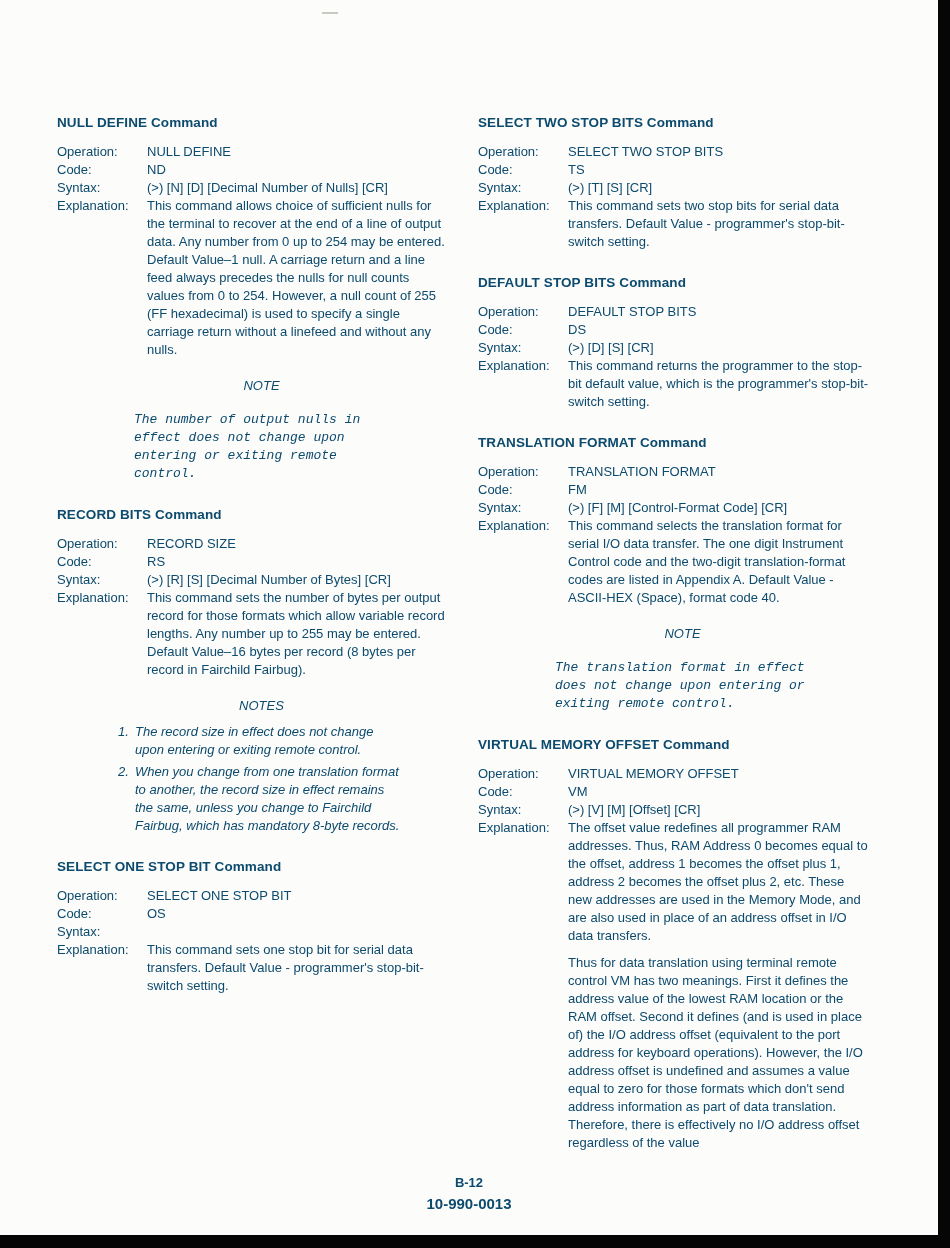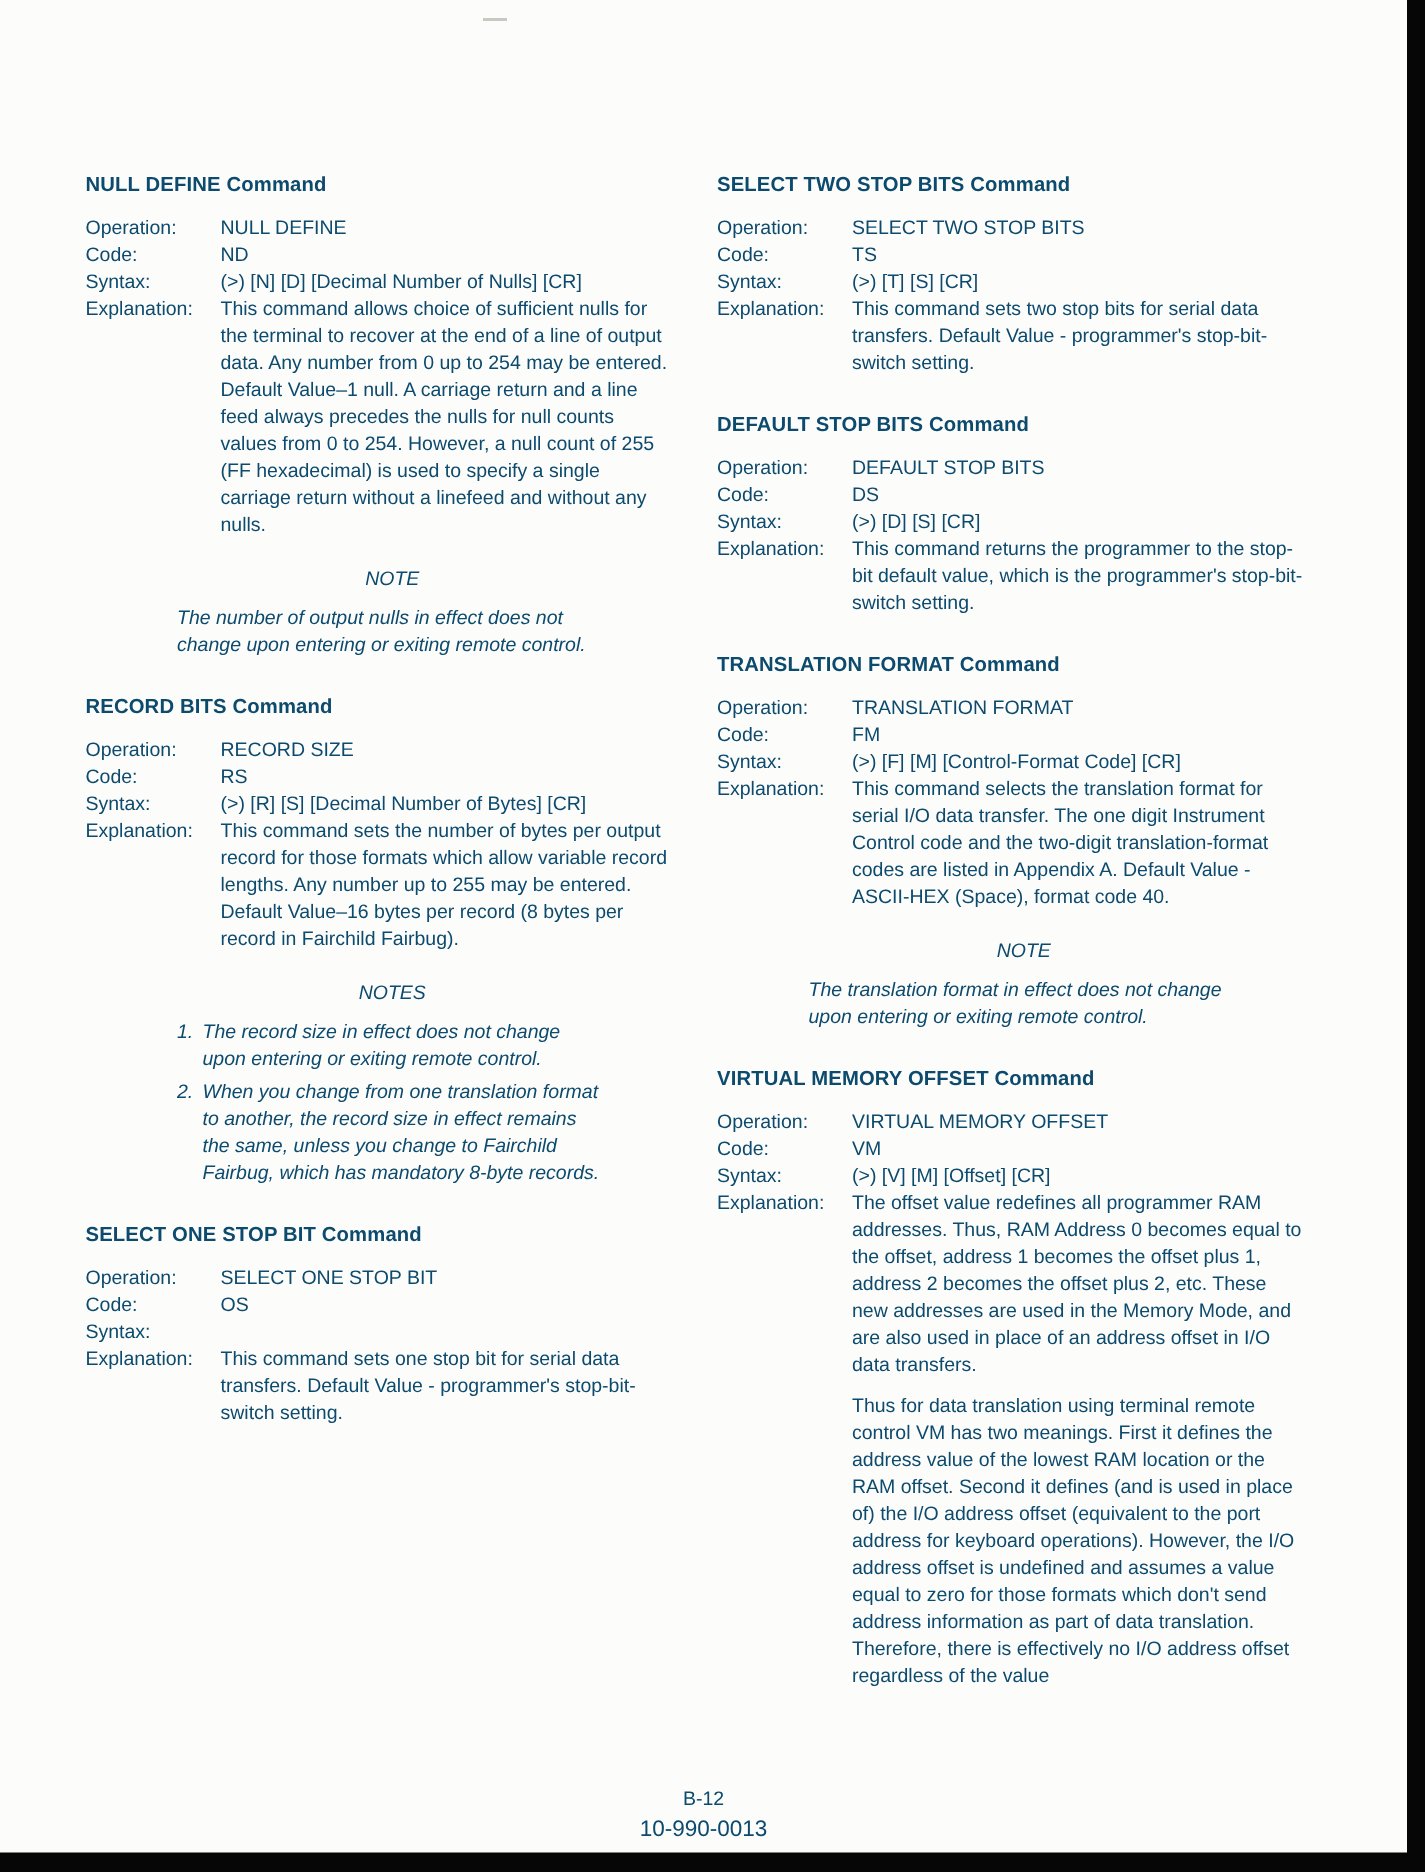--- a/index.html
+++ b/index.html
@@ -38,31 +38,32 @@
   .field-value { flex: 1; min-width: 0; }
   .para { margin: 0; }
   .para + .para { margin-top: 9px; }
   .note-block {
     margin: 18px 44px 10px 61px;
     font-size: 13px;
     font-style: italic;
     line-height: 18px;
   }
   .note-title { text-align: center; margin-bottom: 8px; }
-  .note-text { margin: 0; }
+  .note-text { margin: 16px; font-family: Liberation Mono, monospace; }
   .note-item { display: flex; }
   .note-item + .note-item { margin-top: 4px; }
   .note-num { flex: 0 0 17px; }
   .note-item-text { flex: 1; font-style: italic; }
   .footer {
     position: absolute;
     left: 0;
     width: 938px;
-    bottom: 20px;
+    bottom: 36px;
     text-align: center;
+    font-weight: bold;
   }
   .footer-page { font-size: 13px; }
   .footer-doc { font-size: 15px; margin-top: 5px; }
   .scan-edge-right {
     position: absolute;
     top: 0; right: 0;
     width: 12px; height: 100%;
     background: #060606;
   }
   .scan-edge-bottom {

